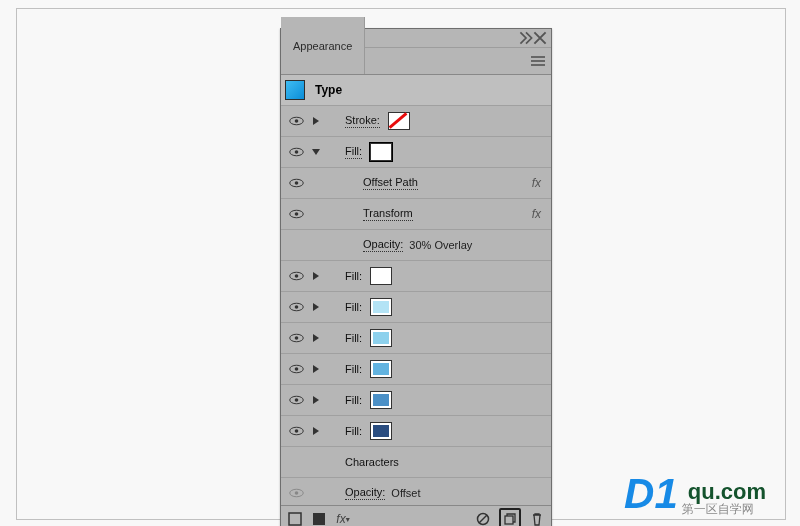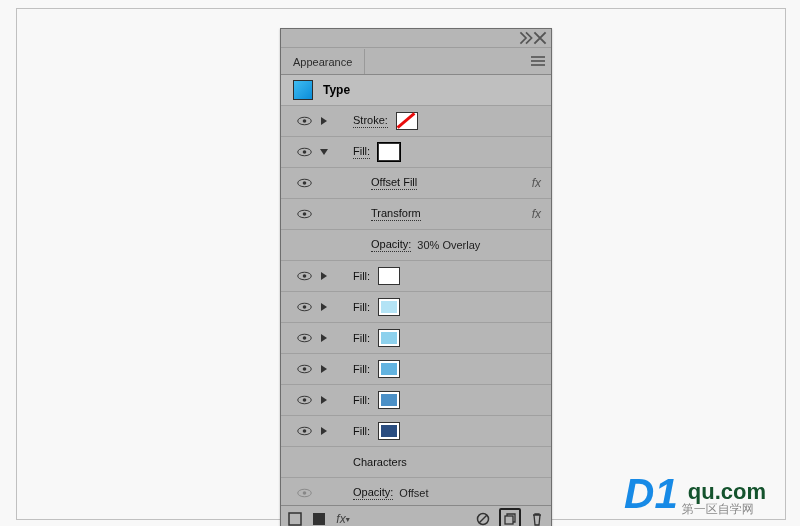--- a/index.html
+++ b/index.html
@@ -1,27 +1,27 @@
 <!DOCTYPE html>
 <html><head>
 <meta charset="utf-8">
 <style>
   html,body{margin:0;padding:0;width:800px;height:526px;background:#f8f8f8;font-family:Arial,Helvetica,sans-serif;font-size:11px;color:#000;overflow:hidden}
   .frame{position:absolute;left:16px;top:8px;width:768px;height:510px;border:1px solid #c0c0c0}
   .panel{position:absolute;left:263px;top:19px;width:270px;height:500px;background:#b6b6b6;border:1px solid #6e6e6e;box-shadow:0 1px 2px rgba(0,0,0,.25)}
   .titlebar{height:18px;background:#b6b6b6;border-bottom:1px solid #9d9d9d;display:flex;align-items:center;justify-content:flex-end;padding:0 4px}
   .tb-btn{width:14px;height:12px;display:flex;align-items:center;justify-content:center;color:#555;font-size:10px;cursor:pointer}
   .tabbar{height:26px;display:flex;align-items:flex-end;border-bottom:1px solid #888}
-  .tab{height:25px;padding:0 12px;display:flex;align-items:center;background:#b6b6b6;border-right:1px solid #999;font-size:11px;color:#2b2b2b}
+  .tab{height:25px;padding:16px 12px;display:flex;align-items:center;background:#b6b6b6;border-right:1px solid #999;font-size:11px;color:#2b2b2b}
   .menu-btn{margin-left:auto;width:26px;height:26px;display:flex;align-items:center;justify-content:center;cursor:pointer}
   .burger{width:14px;height:2px;background:#666;position:relative}
   .burger::before,.burger::after{content:"";position:absolute;left:0;width:14px;height:2px;background:#666}
   .burger::before{top:-4px}.burger::after{top:4px}
   .rows{height:calc(100% - 18px - 26px - 26px);overflow:hidden}
-  .row{height:30px;border-bottom:1px solid #a0a0a0;display:flex;align-items:center;padding-left:12px}
+  .row{height:30px;border-bottom:1px solid #a0a0a0;display:flex;align-items:center;padding-left:4px}
   .header-row{background:#bfbfbf}
   .thumb{width:18px;height:18px;background:linear-gradient(135deg,#3fbcf2 0%,#0b8dd8 100%);border:1px solid #2d2d2d;margin-right:10px}
   .header-title{font-weight:bold;font-size:12px}
   .eye{width:22px;display:flex;align-items:center;justify-content:center;cursor:pointer}
   .eye svg{width:15px;height:10px}
   .eye .dim{opacity:.35}
   .arrow{width:18px;display:flex;align-items:center;justify-content:center;cursor:pointer}
   .arrow svg{width:8px;height:8px}
   .indent{width:18px}
   .indent2{width:36px}
@@ -109,21 +109,21 @@
       </div>
 
       <div class="row">
         <div class="eye">
             <svg viewBox="0 0 20 12">
               <ellipse cx="10" cy="6" rx="9" ry="5" fill="none" stroke="#333" stroke-width="1.3"></ellipse>
               <circle cx="10" cy="6" r="2.4" fill="#333"></circle>
             </svg>
           </div>
         <div class="indent2"></div>
-        <span class="label dotted">Offset Fill</span>
+        <span class="label dotted">Offset Path</span>
         <span class="fx">fx</span>
       </div>
 
       <div class="row">
         <div class="eye">
             <svg viewBox="0 0 20 12">
               <ellipse cx="10" cy="6" rx="9" ry="5" fill="none" stroke="#333" stroke-width="1.3"></ellipse>
               <circle cx="10" cy="6" r="2.4" fill="#333"></circle>
             </svg>
           </div>

